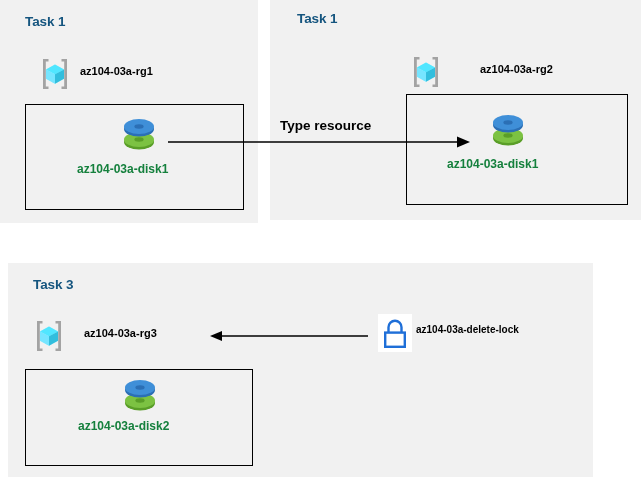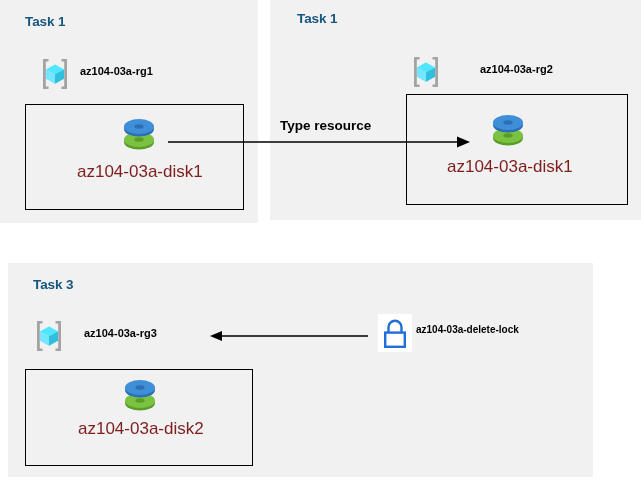--- a/index.html
+++ b/index.html
@@ -76,23 +76,23 @@
     position: absolute;
     width: 42px;
     height: 40px;
   }
   #disk-icon-1 { left: 118px; top: 114px; }
   #disk-icon-2 { left: 487px; top: 110px; }
   #disk-icon-3 { left: 119px; top: 375px; }
 
   .disk-label {
     position: absolute;
-    font-weight: normal;
-    font-size: 17px;
-    color: #7f1d1d;
+    font-weight: bold;
+    font-size: 12px;
+    color: #15803d;
     white-space: nowrap;
   }
   #disk-label-1 { left: 77px;  top: 162px; }
   #disk-label-2 { left: 447px; top: 157px; }
   #disk-label-3 { left: 78px;  top: 419px; }
 
   
   #lock-icon {
     position: absolute;
     left: 378px;

